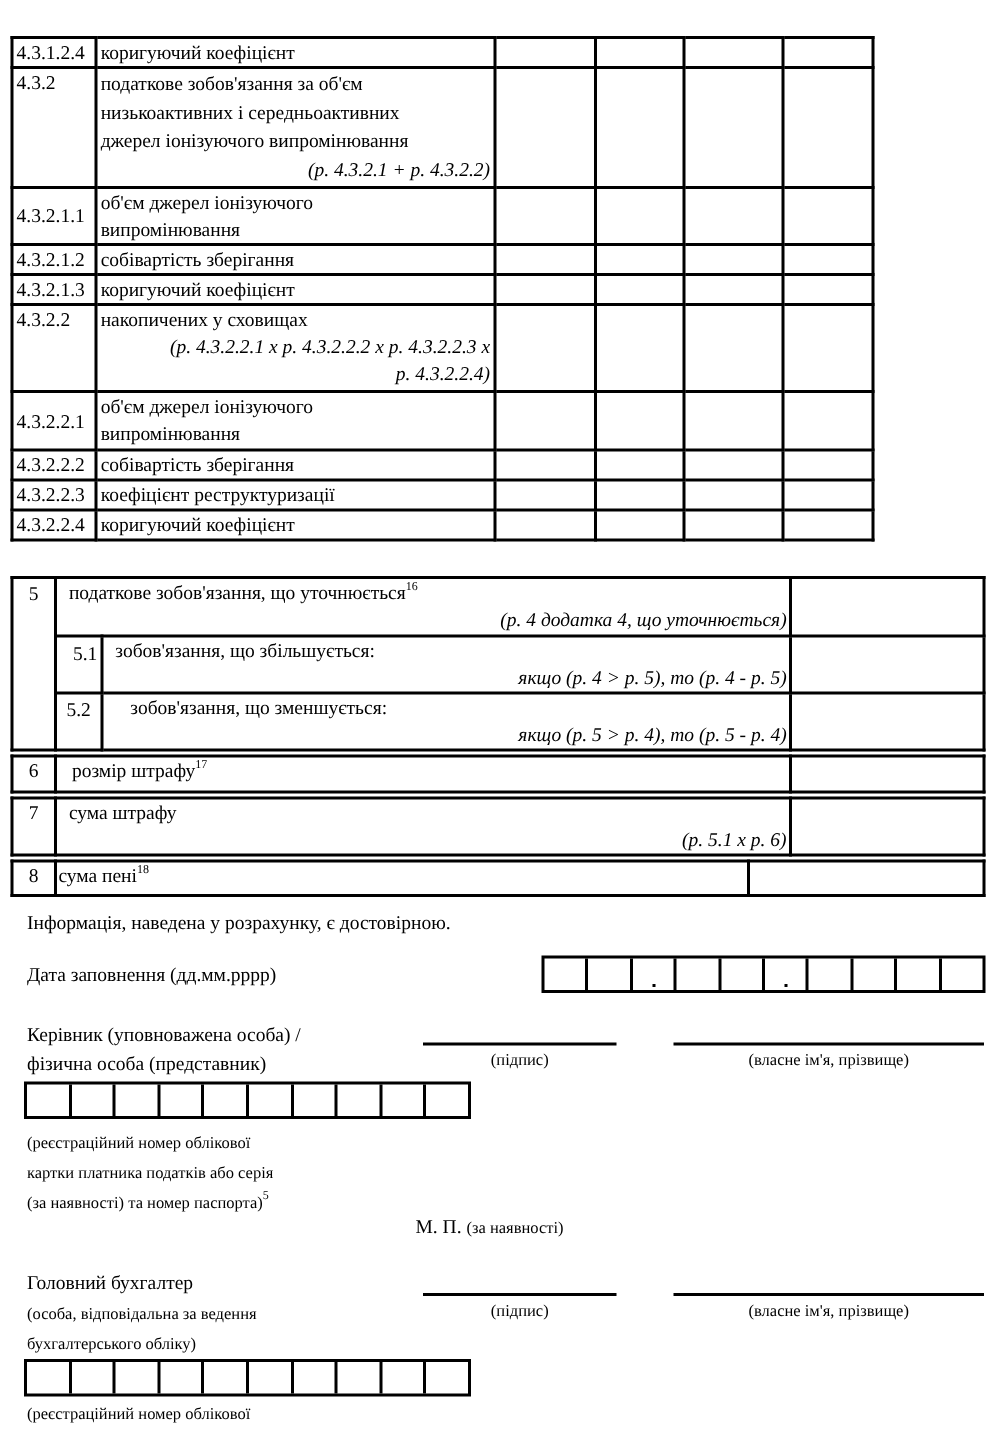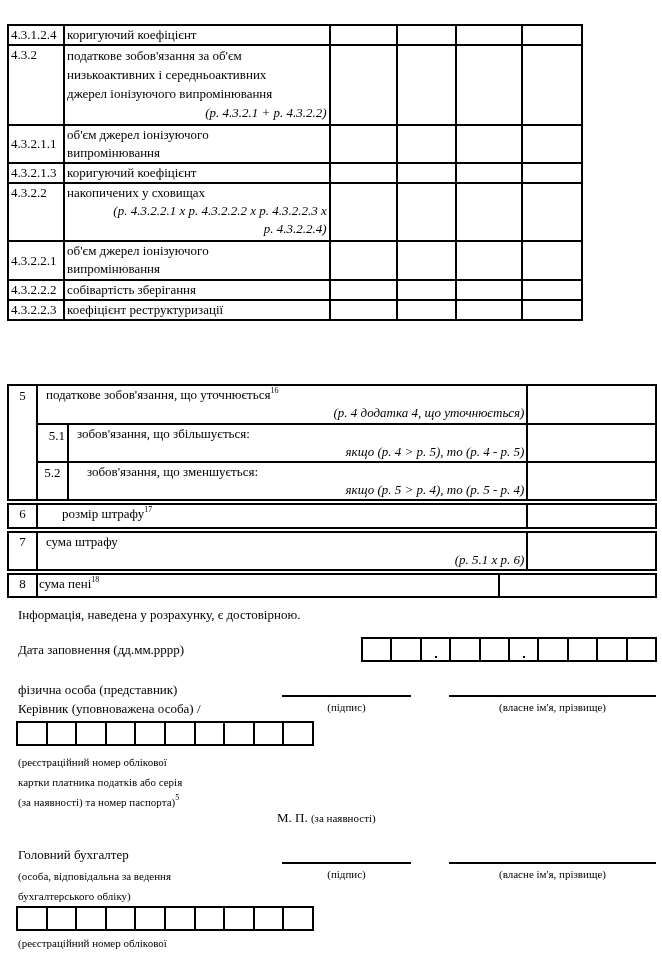--- a/index.html
+++ b/index.html
@@ -58,20 +58,28 @@
     <td>
       <div>об'єм джерел іонізуючого</div>
       <div>випромінювання</div>
     </td>
     <td></td>
         <td></td>
         <td></td>
         <td></td>
   </tr>
   <tr style="height:18px">
+    <td class="num">4.3.2.1.2</td>
+    <td>собівартість зберігання</td>
+    <td></td>
+        <td></td>
+        <td></td>
+        <td></td>
+  </tr>
+  <tr style="height:18px">
     <td class="num">4.3.2.1.3</td>
     <td>коригуючий коефіцієнт</td>
     <td></td>
         <td></td>
         <td></td>
         <td></td>
   </tr>
   <tr style="height:58px">
     <td class="num">4.3.2.2</td>
     <td>
@@ -104,20 +112,28 @@
         <td></td>
   </tr>
   <tr style="height:19px">
     <td class="num">4.3.2.2.3</td>
     <td>коефіцієнт реструктуризації</td>
     <td></td>
         <td></td>
         <td></td>
         <td></td>
   </tr>
+  <tr style="height:18px">
+    <td class="num">4.3.2.2.4</td>
+    <td>коригуючий коефіцієнт</td>
+    <td></td>
+        <td></td>
+        <td></td>
+        <td></td>
+  </tr>
 </tbody>
   </table>
 
 <table style="left:7px; top:384px; width:650px;">
   <colgroup>
       <col style="width:29px">
       <col style="width:31px">
       <col style="width:461px">
       <col style="width:129px">
     </colgroup>
@@ -151,21 +167,21 @@
 
 <table style="left:7px; top:503px; width:650px;">
   <colgroup>
       <col style="width:29px">
       <col style="width:492px">
       <col style="width:129px">
     </colgroup>
   <tbody>
       <tr style="height:24px">
     <td style="text-align:center">6</td>
-    <td style="padding-left:24px"><span>розмір штрафу</span><sup>17</sup></td>
+    <td style="padding-left:10px"><span>розмір штрафу</span><sup>17</sup></td>
     <td></td>
   </tr>
 </tbody>
   </table>
 
 <table style="left:7px; top:531px; width:650px;">
   <colgroup>
       <col style="width:29px">
       <col style="width:492px">
       <col style="width:129px">
@@ -211,22 +227,22 @@
   <div class="cell">
       <span class="dot"></span>
     </div>
   <div class="cell"></div>
   <div class="cell"></div>
   <div class="cell"></div>
   <div class="cell"></div>
 </div>
 
 <div class="abs" style="left:18px; top:680px; font-size:13px; line-height:19px;">
+  <div>Керівник (уповноважена особа) /</div>
   <div>фізична особа (представник)</div>
-  <div>Керівник (уповноважена особа) /</div>
 </div>
 <div class="line" style="left:282px; top:695px; width:129px;"></div>
 <div class="line" style="left:449px; top:695px; width:207px;"></div>
 <div class="caption" style="left:282px; top:701px; width:129px;">(підпис)</div>
 <div class="caption" style="left:449px; top:701px; width:207px;">(власне ім'я, прізвище)</div>
 
 <div class="boxrow" style="left:16px; top:721px; width:294px; height:21px;">
   <div class="cell"></div>
     <div class="cell"></div>
     <div class="cell"></div>

